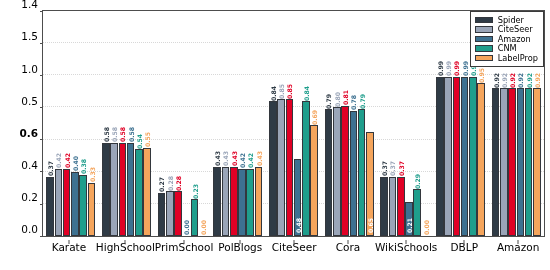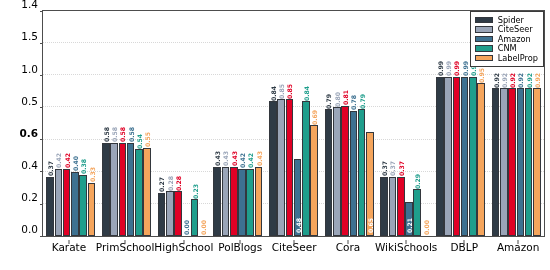--- a/index.html
+++ b/index.html
@@ -503,22 +503,22 @@
             <div class="bar" title="LabelProp / Amazon" style="background: rgb(245, 165, 92); height: 65.7143%;">
               <span class="bar-value" style="color: rgb(245, 165, 92);">0.92</span>
             </div>
           </div>
         </div>
       </div>
   </div>
 
   <div id="xticks">
       <div class="xtick" style="position: relative;">Karate<div class="xtick-mark" style="left: 50%;"></div></div>
+      <div class="xtick" style="position: relative;">HighSchool<div class="xtick-mark" style="left: 50%;"></div></div>
       <div class="xtick" style="position: relative;">PrimSchool<div class="xtick-mark" style="left: 50%;"></div></div>
-      <div class="xtick" style="position: relative;">HighSchool<div class="xtick-mark" style="left: 50%;"></div></div>
       <div class="xtick" style="position: relative;">PolBlogs<div class="xtick-mark" style="left: 50%;"></div></div>
       <div class="xtick" style="position: relative;">CiteSeer<div class="xtick-mark" style="left: 50%;"></div></div>
       <div class="xtick" style="position: relative;">Cora<div class="xtick-mark" style="left: 50%;"></div></div>
       <div class="xtick" style="position: relative;">WikiSchools<div class="xtick-mark" style="left: 50%;"></div></div>
       <div class="xtick" style="position: relative;">DBLP<div class="xtick-mark" style="left: 50%;"></div></div>
       <div class="xtick" style="position: relative;">Amazon<div class="xtick-mark" style="left: 50%;"></div></div>
     </div>
 
   <div id="legend">
       <div class="legend-row">

